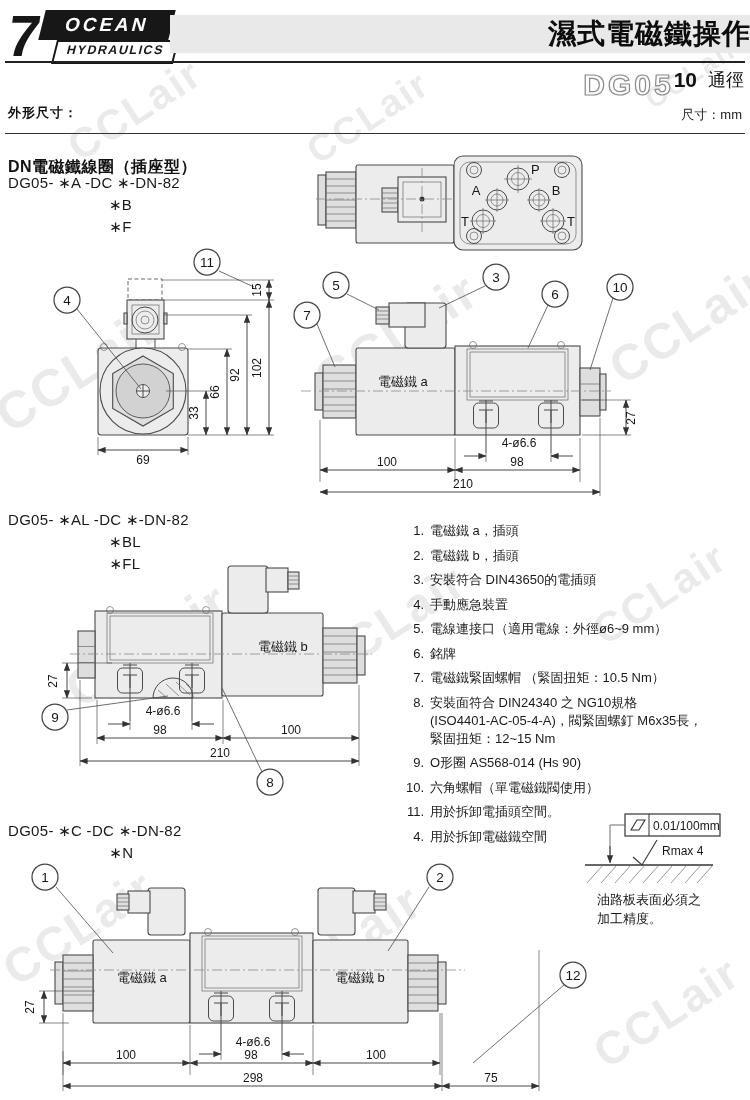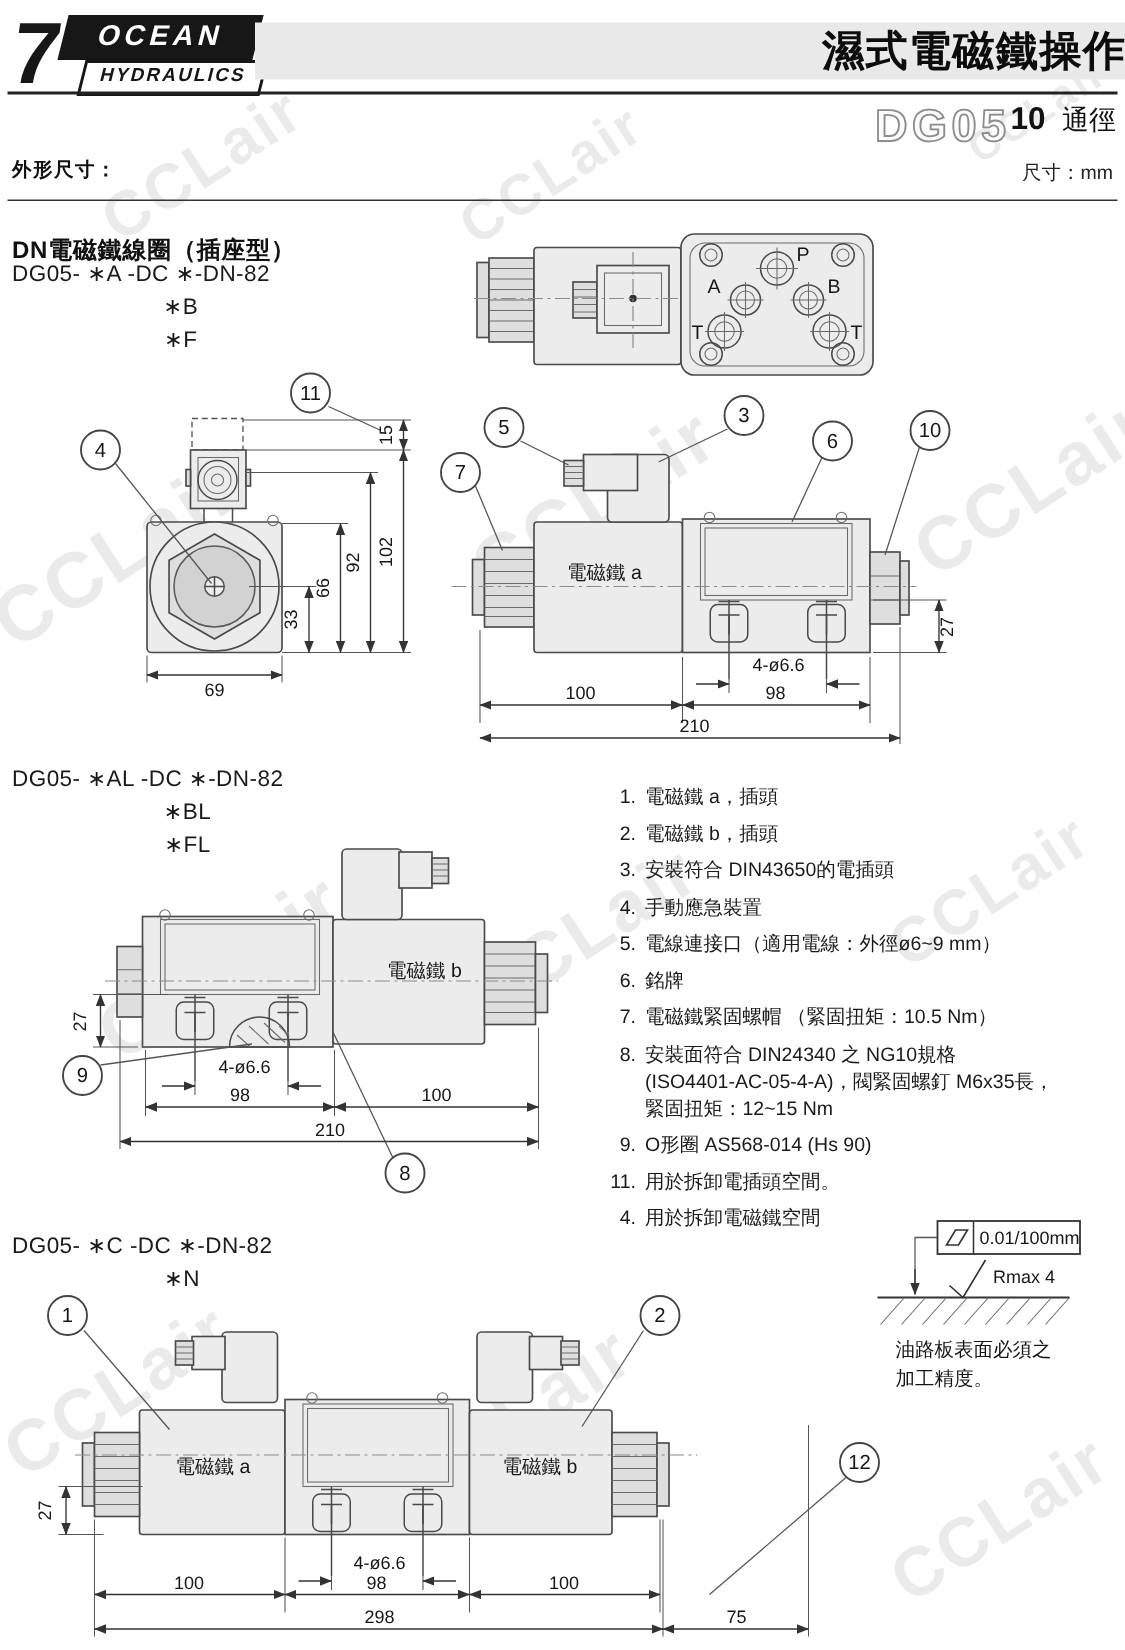--- a/index.html
+++ b/index.html
@@ -395,20 +395,24 @@
         <span class="pl-num">8.</span>
         <span class="pl-txt">安裝面符合 DIN24340 之 NG10規格
 (ISO4401-AC-05-4-A)，閥緊固螺釘 M6x35長，
 緊固扭矩：12~15 Nm</span>
       </div>
     <div class="pl-item">
         <span class="pl-num">9.</span>
         <span class="pl-txt">O形圈 AS568-014 (Hs 90)</span>
       </div>
     <div class="pl-item">
+        <span class="pl-num">10.</span>
+        <span class="pl-txt">六角螺帽（單電磁鐵閥使用）</span>
+      </div>
+    <div class="pl-item">
         <span class="pl-num">11.</span>
         <span class="pl-txt">用於拆卸電插頭空間。</span>
       </div>
     <div class="pl-item">
         <span class="pl-num">4.</span>
         <span class="pl-txt">用於拆卸電磁鐵空間</span>
       </div>
   </div>
 
   <svg class="abs" style="left:565px;top:806px;" width="182" height="132" viewBox="0 0 182 132">

